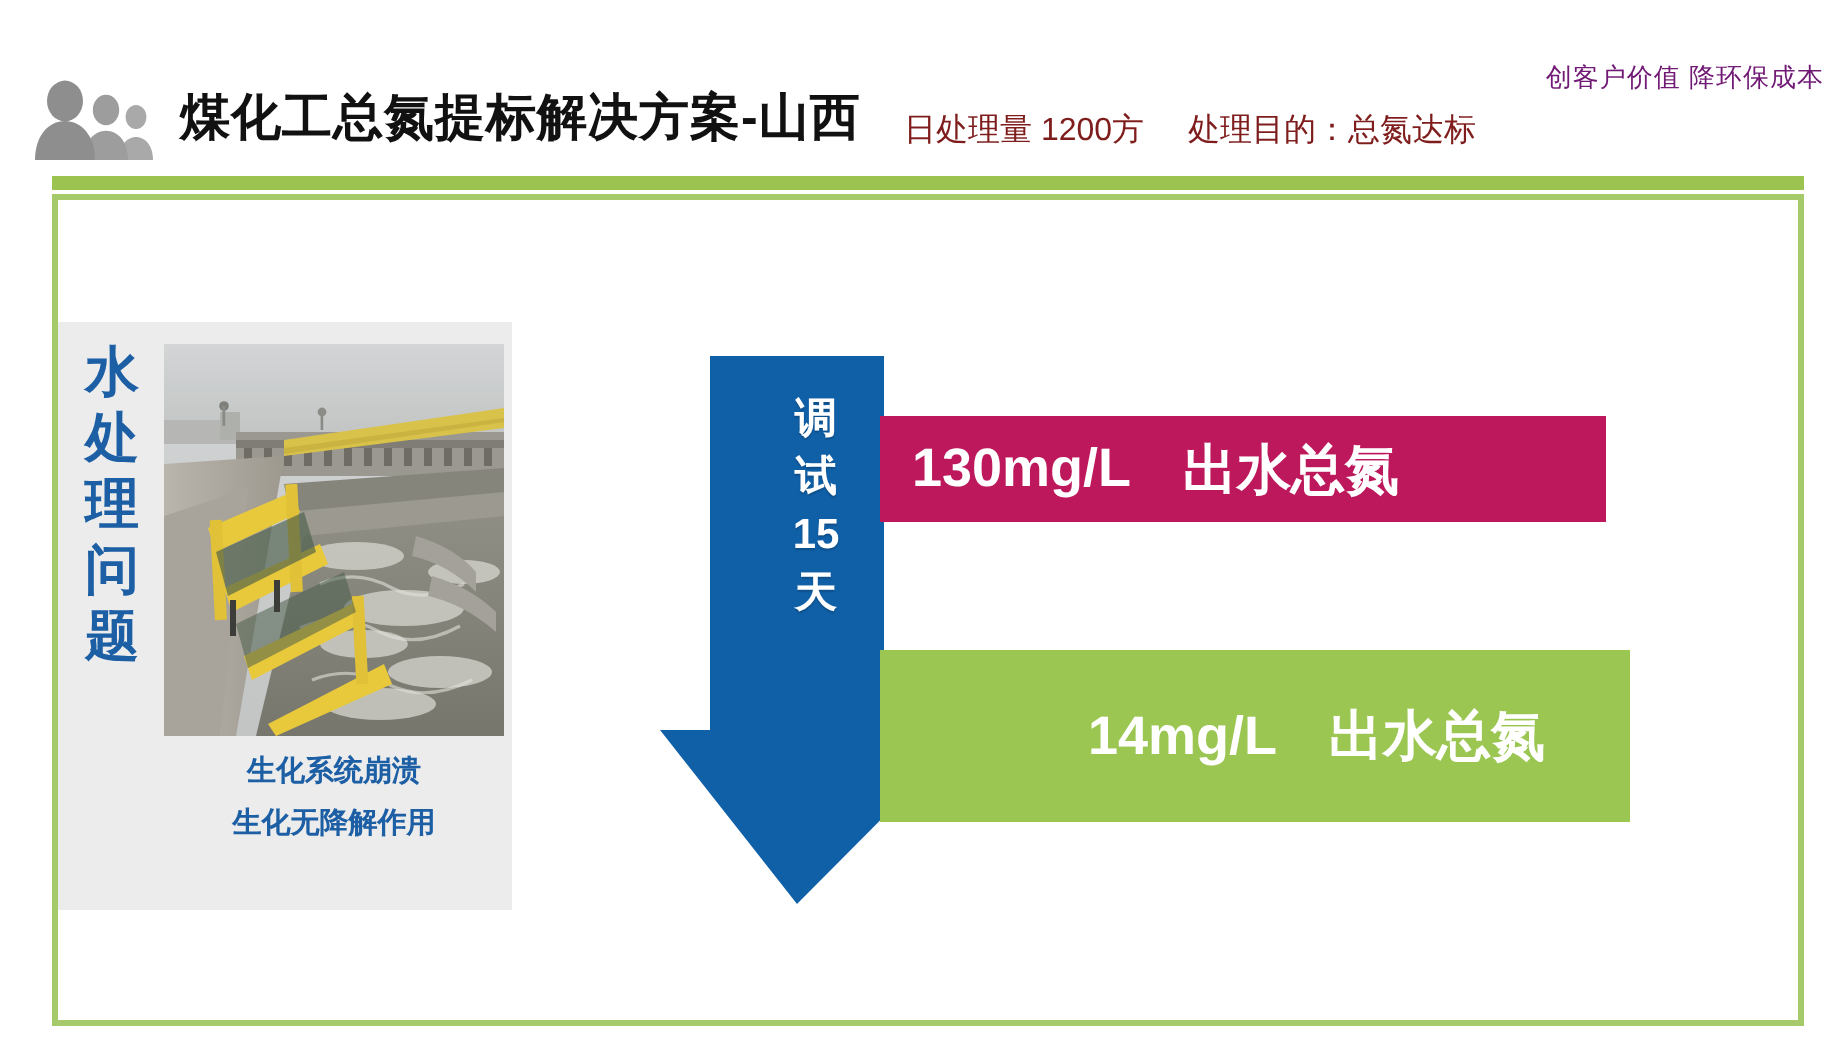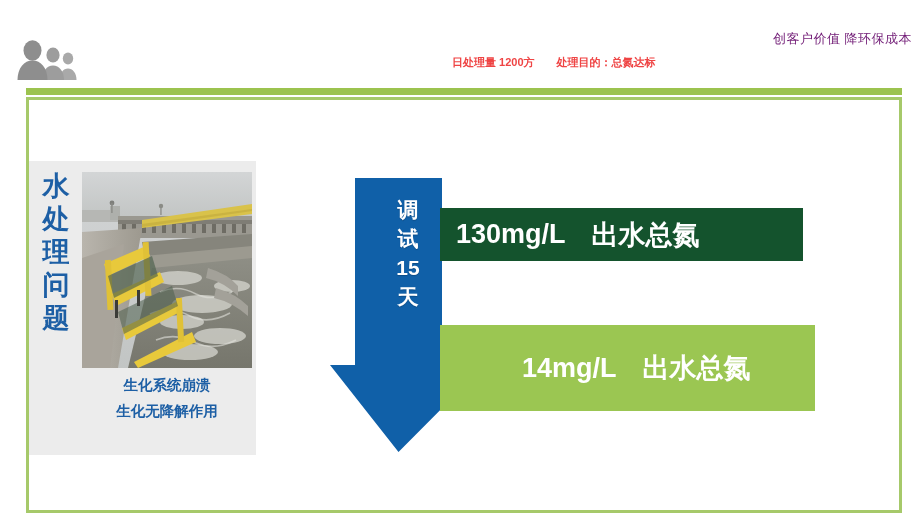--- a/index.html
+++ b/index.html
@@ -20,21 +20,21 @@
   }
   .people-icon { position: absolute; left: 16px; top: 36px; width: 66px; height: 46px; }
 
   .slide-title {
     position: absolute; left: 90px; top: 42px;
     font-size: 25px; font-weight: bold; color: #111111;
     letter-spacing: .5px; white-space: nowrap;
   }
   .subinfo {
     position: absolute; left: 452px; top: 55px;
-    font-size: 11px; font-weight: bold; color: #ef4444;
+    font-size: 16px; font-weight: normal; color: #7f1d1d;
     white-space: nowrap;
   }
   .subinfo .gap { display: inline-block; width: 22px; }
   .title-rule {
     position: absolute; left: 26px; top: 88px; width: 876px; height: 7px;
     background: #9cc34f;
   }
 
   
   .frame {
@@ -93,25 +93,25 @@
     display: block; font-size: 21px; font-weight: bold; line-height: 1.38;
     text-shadow: 0 1px 1px rgba(0,0,0,.2);
   }
 
   .bar {
     position: absolute; color: #ffffff; font-weight: bold;
     display: flex; align-items: center; white-space: nowrap;
   }
   .bar-orange {
     left: 440px; top: 208px; width: 363px; height: 53px;
-    background: #14532d; font-size: 27px; padding-left: 16px;
+    background: #be185d; font-size: 27px; padding-left: 16px;
   }
   .bar-green {
     left: 440px; top: 325px; width: 375px; height: 86px;
-    background: #9bc652; font-size: 27px; padding-left: 82px;
+    background: #9bc652; font-size: 27px; padding-left: 104px;
   }
   .bar .gap2 { display: inline-block; width: 26px; }
 </style>
 </head>
 <body>
 
 <div id="slide">
 
   <div class="tagline">创客户价值 降环保成本</div>
 
@@ -125,20 +125,21 @@
         <ellipse cx="37" cy="19" rx="6.6" ry="7.6"></ellipse>
         <path d="M26 44c0-9 4.9-14.6 11-14.6S48 35 48 44z"></path>
       </g>
       <g fill="#8e8e8e">
         <ellipse cx="16.5" cy="14.5" rx="9" ry="10.2"></ellipse>
         <path d="M1.5 44c0-12 6.7-19.5 15-19.5S31.5 32 31.5 44z"></path>
       </g>
     </svg>
   </div>
 
+  <div class="slide-title">煤化工总氮提标解决方案-山西</div>
 
   <div class="subinfo">
     <span>日处理量 1200方</span><span class="gap"></span><span>处理目的：总氮达标</span>
   </div>
 
   <div class="title-rule"></div>
 
   <div class="frame"></div>
 
 

